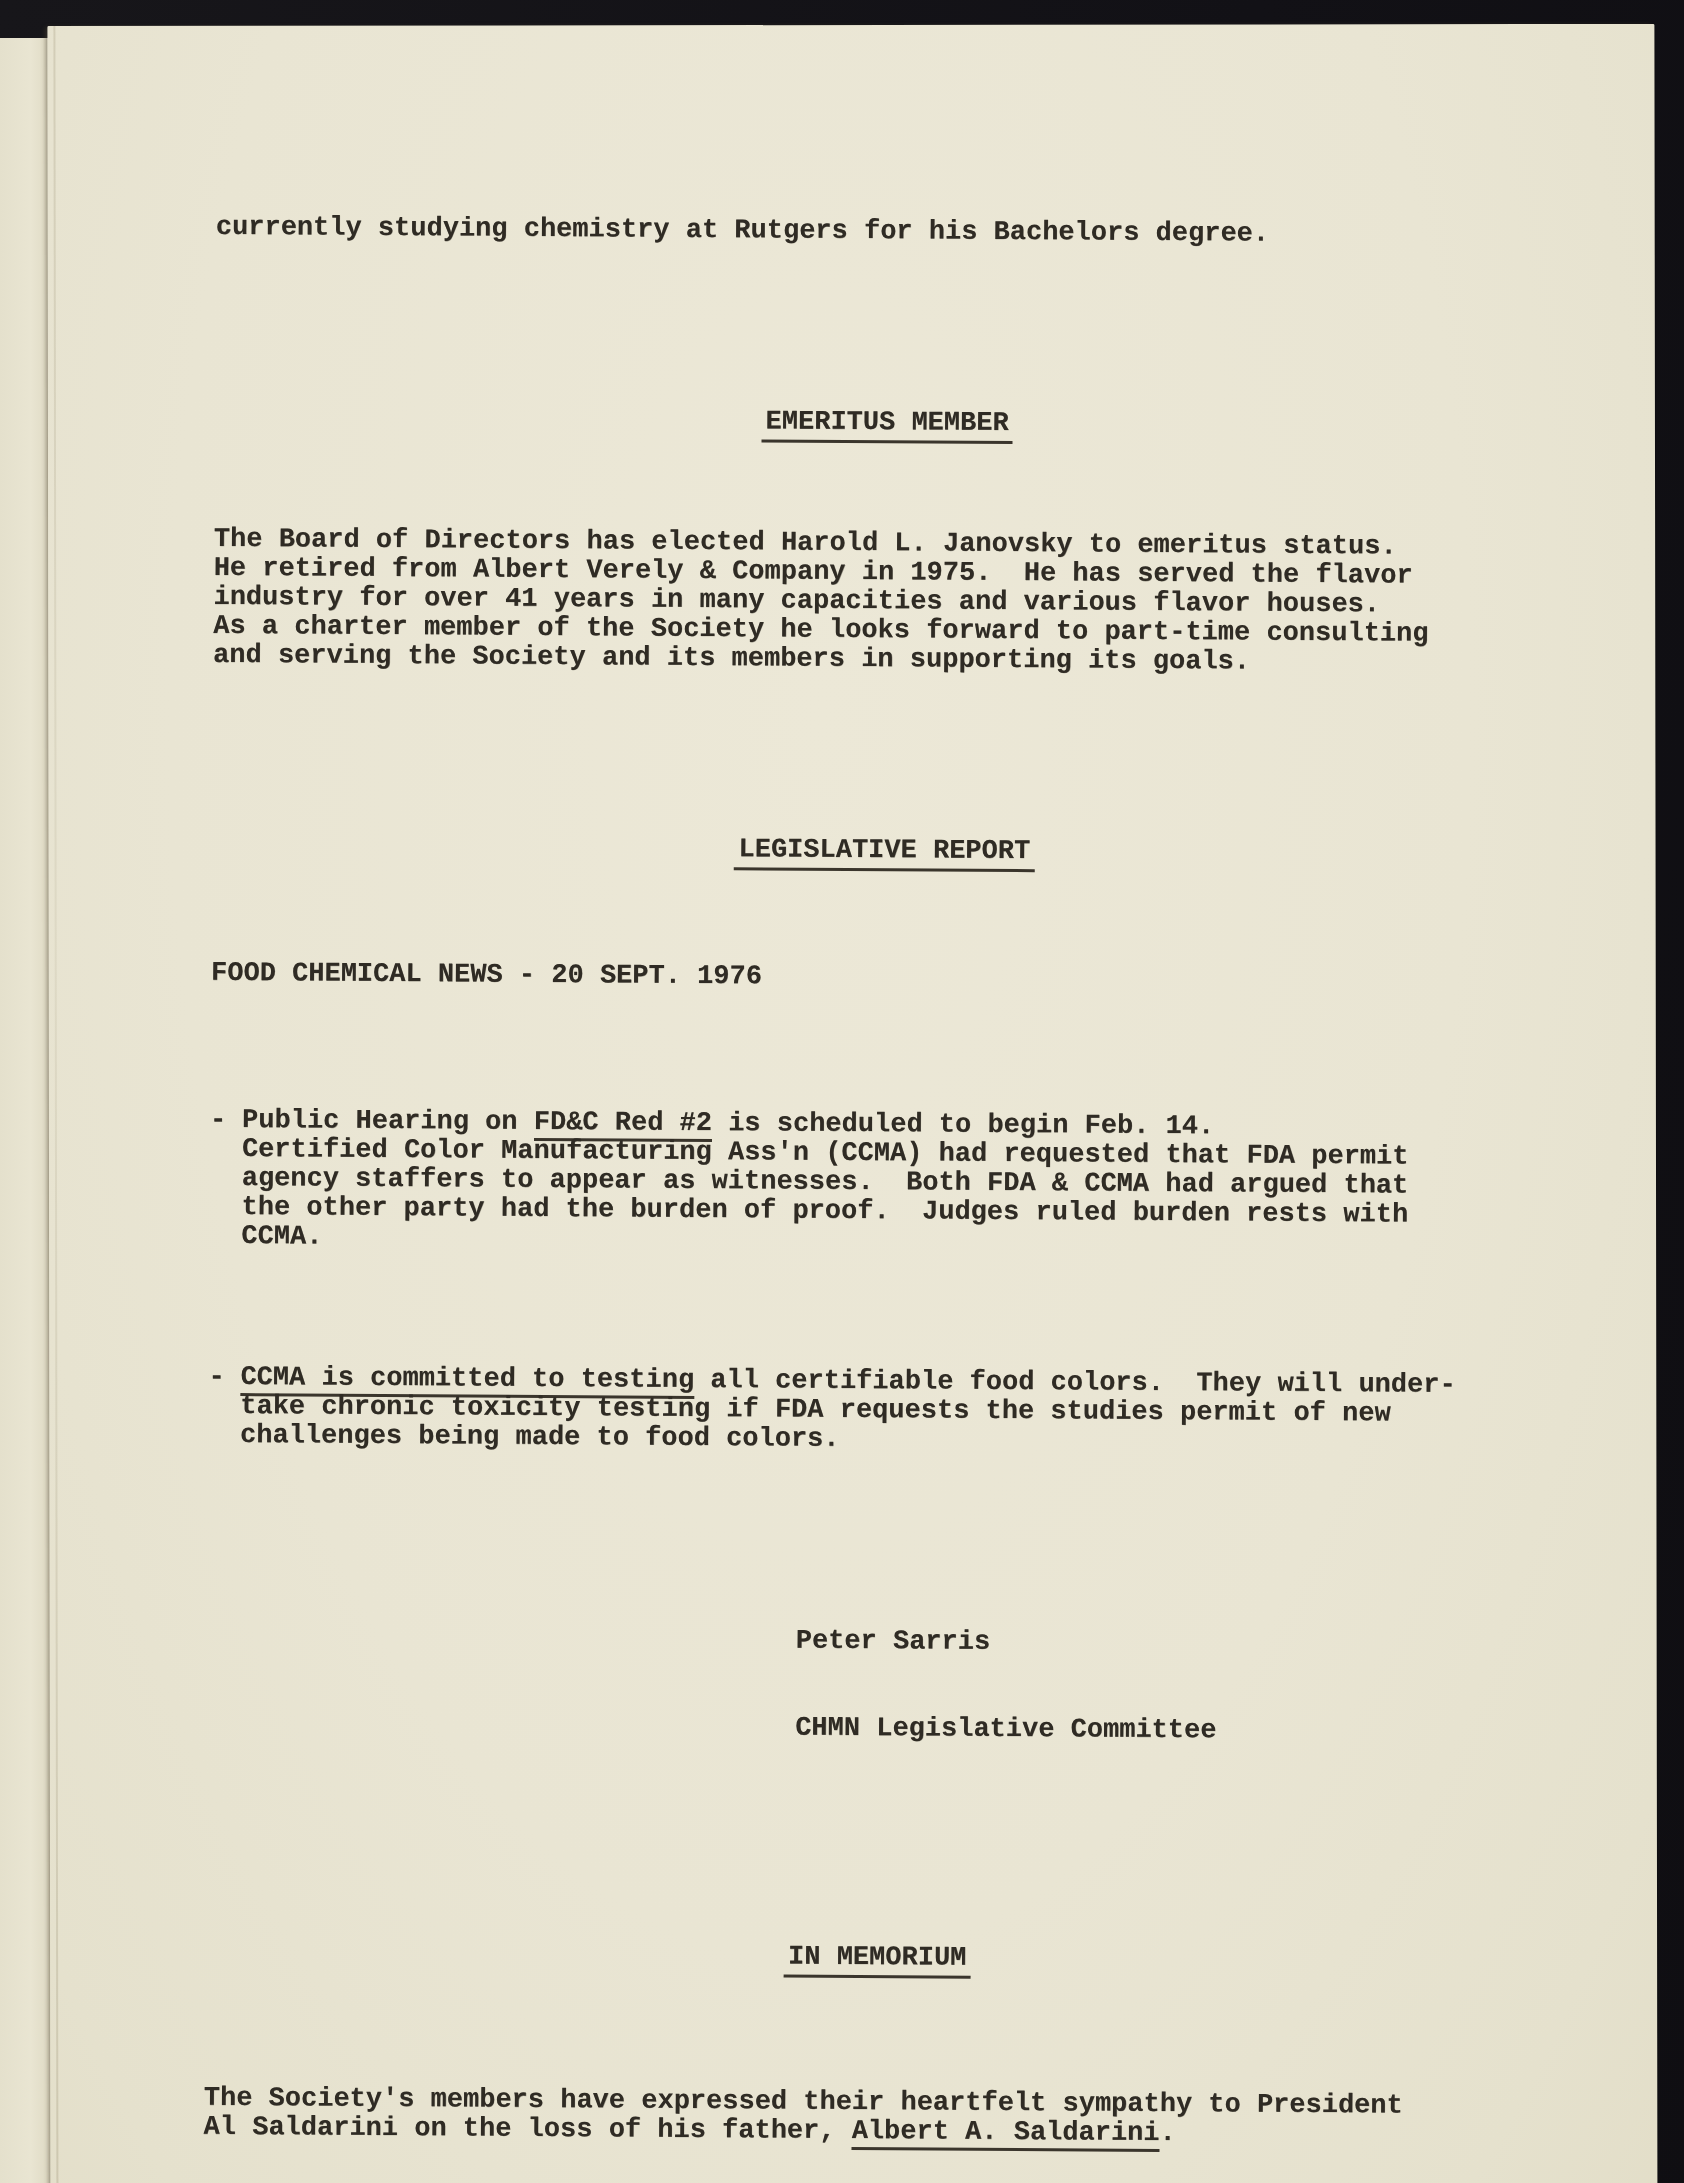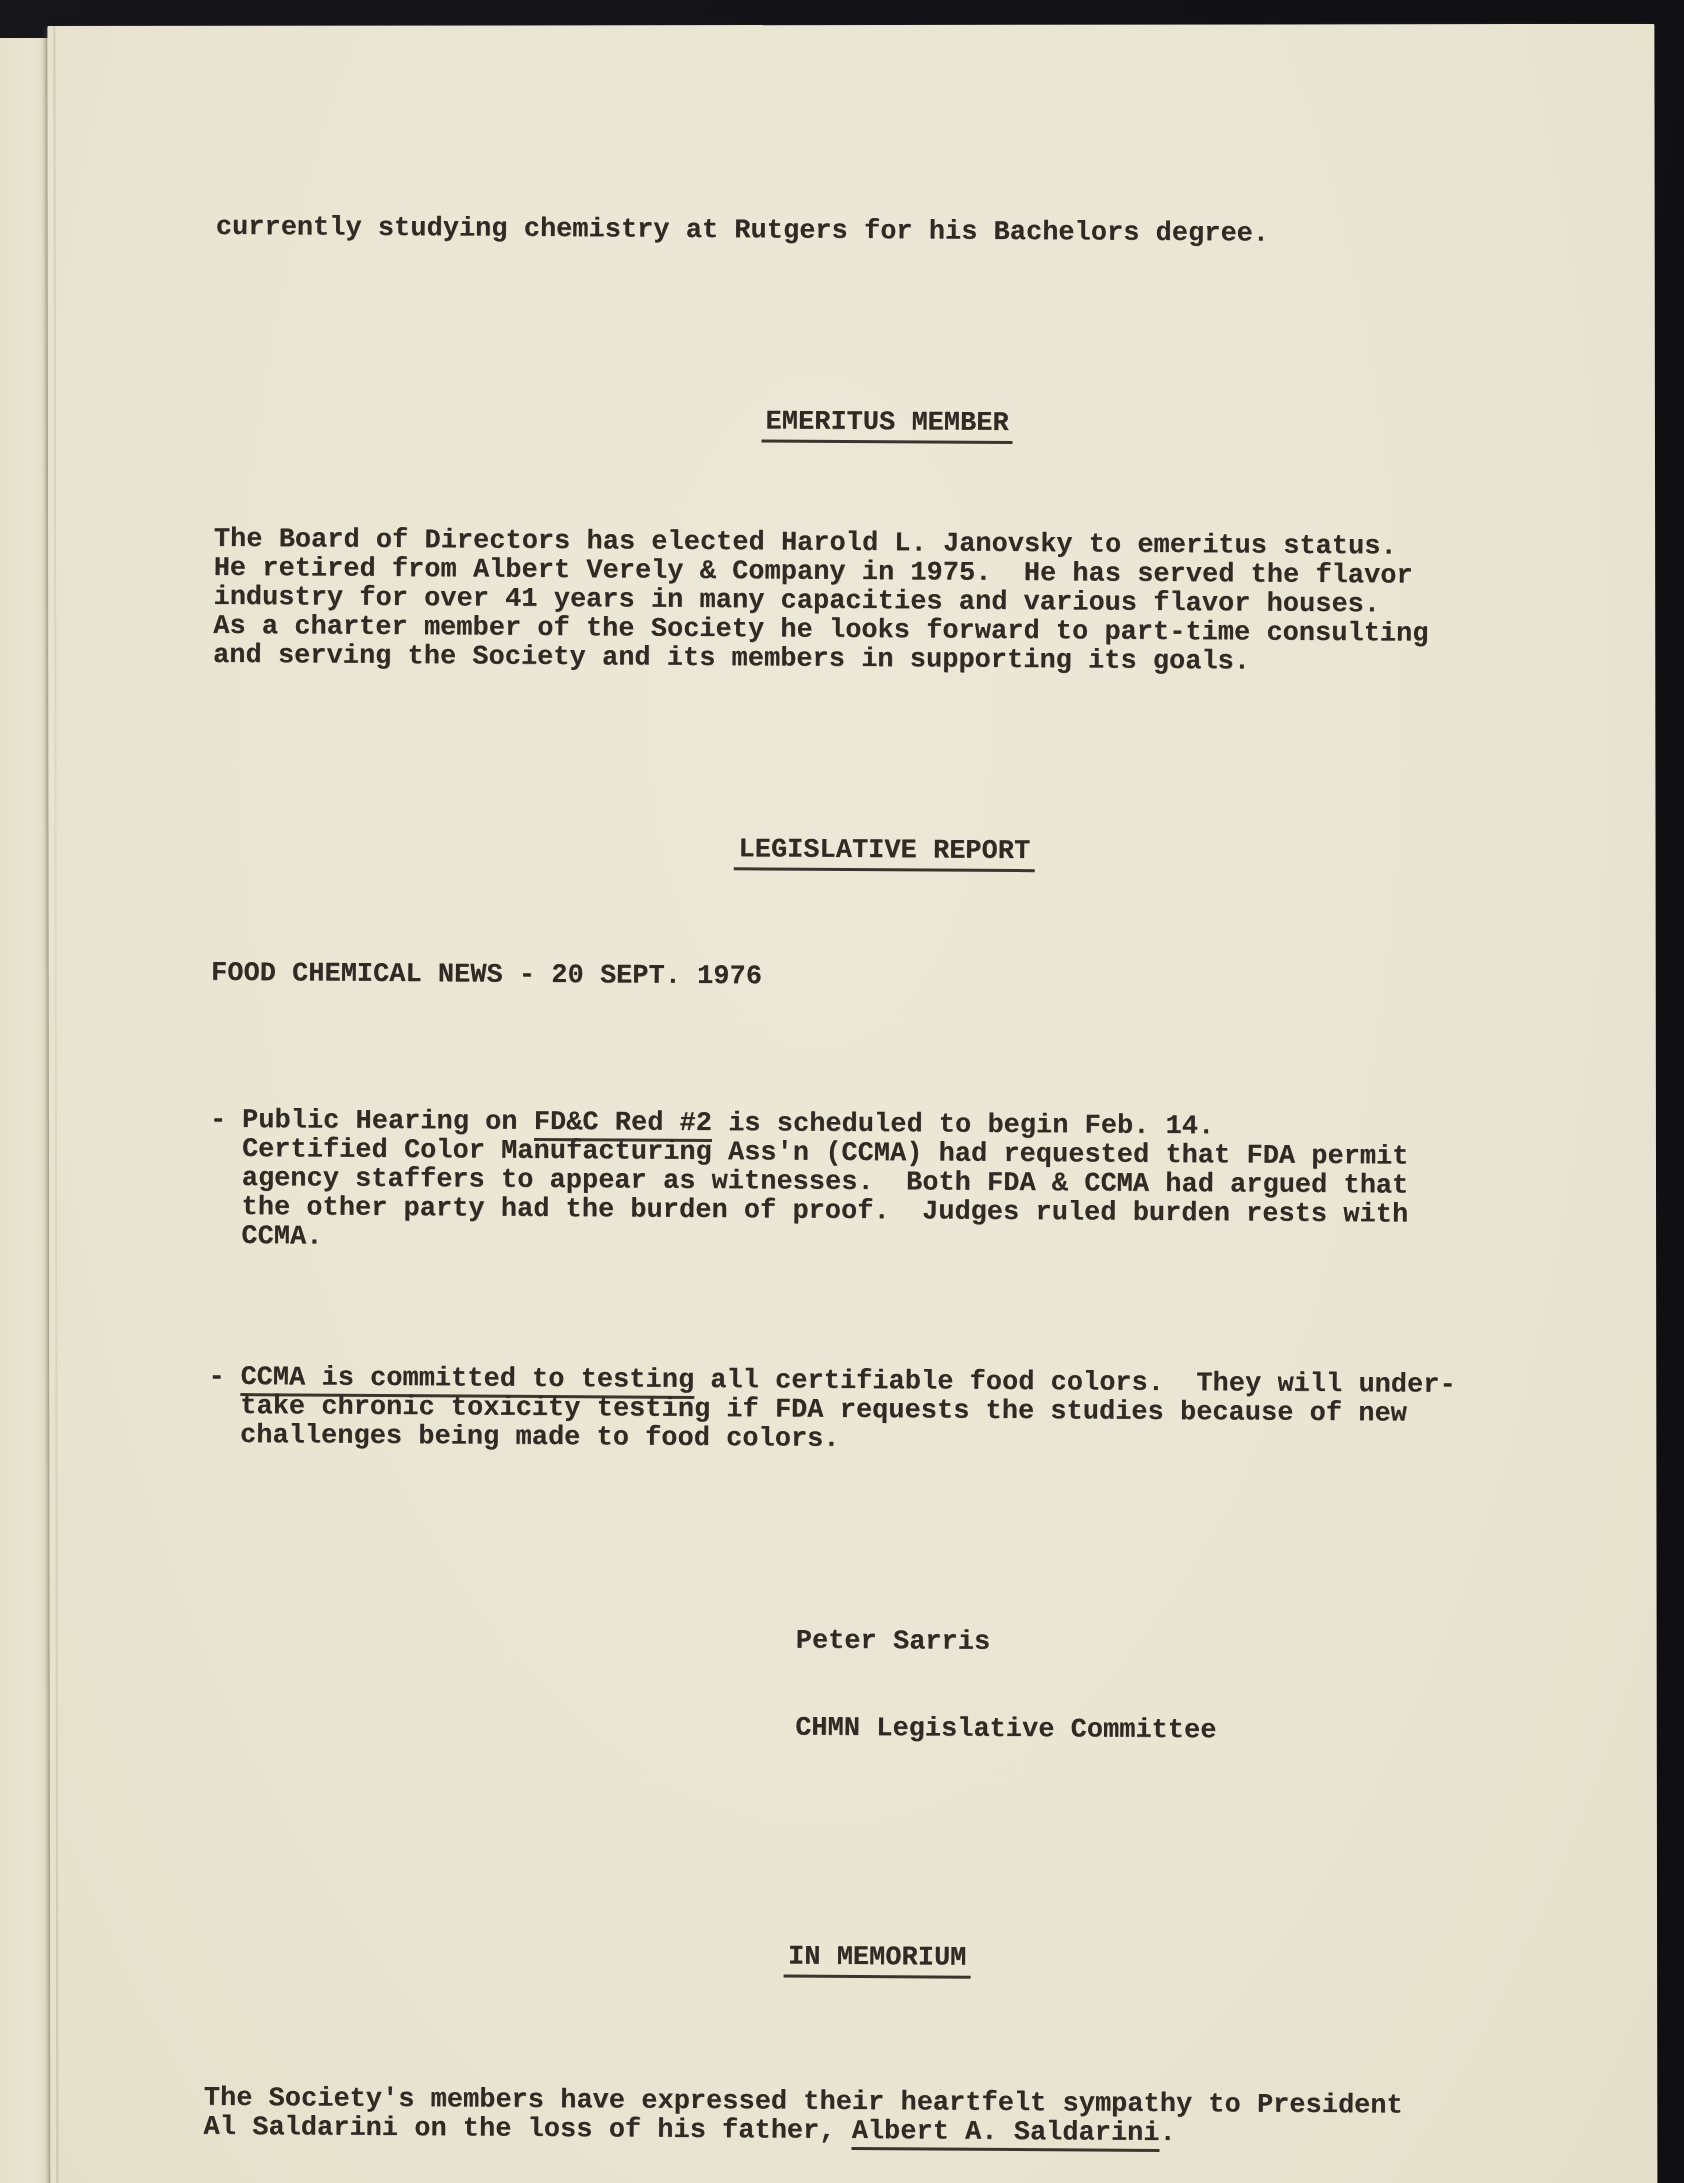--- a/index.html
+++ b/index.html
@@ -119,21 +119,21 @@
         <div class="btext"><span>Public Hearing on </span><span class="u">FD&amp;C Red #2</span><span> is scheduled to begin Feb. 14.
 Certified Color Manufacturing Ass'n (CCMA) had requested that FDA permit
 agency staffers to appear as witnesses.  Both FDA &amp; CCMA had argued that
 the other party had the burden of proof.  Judges ruled burden rests with
 CCMA.</span></div>
       </div>
 
       <div class="bullet" style="margin-top:24.5px">
         <span class="dash">-</span>
         <div class="btext"><span class="u">CCMA is committed to testing</span><span> all certifiable food colors.  They will under-
-take chronic toxicity testing if FDA requests the studies because of new
+take chronic toxicity testing if FDA requests the studies permit of new
 challenges being made to food colors.</span></div>
       </div>
 
       <div class="sig">
         <div>Peter Sarris</div>
         <div>CHMN Legislative Committee</div>
       </div>
 
       <div class="heading-row" style="margin-top:55px">
         <span class="heading">IN MEMORIUM</span>

